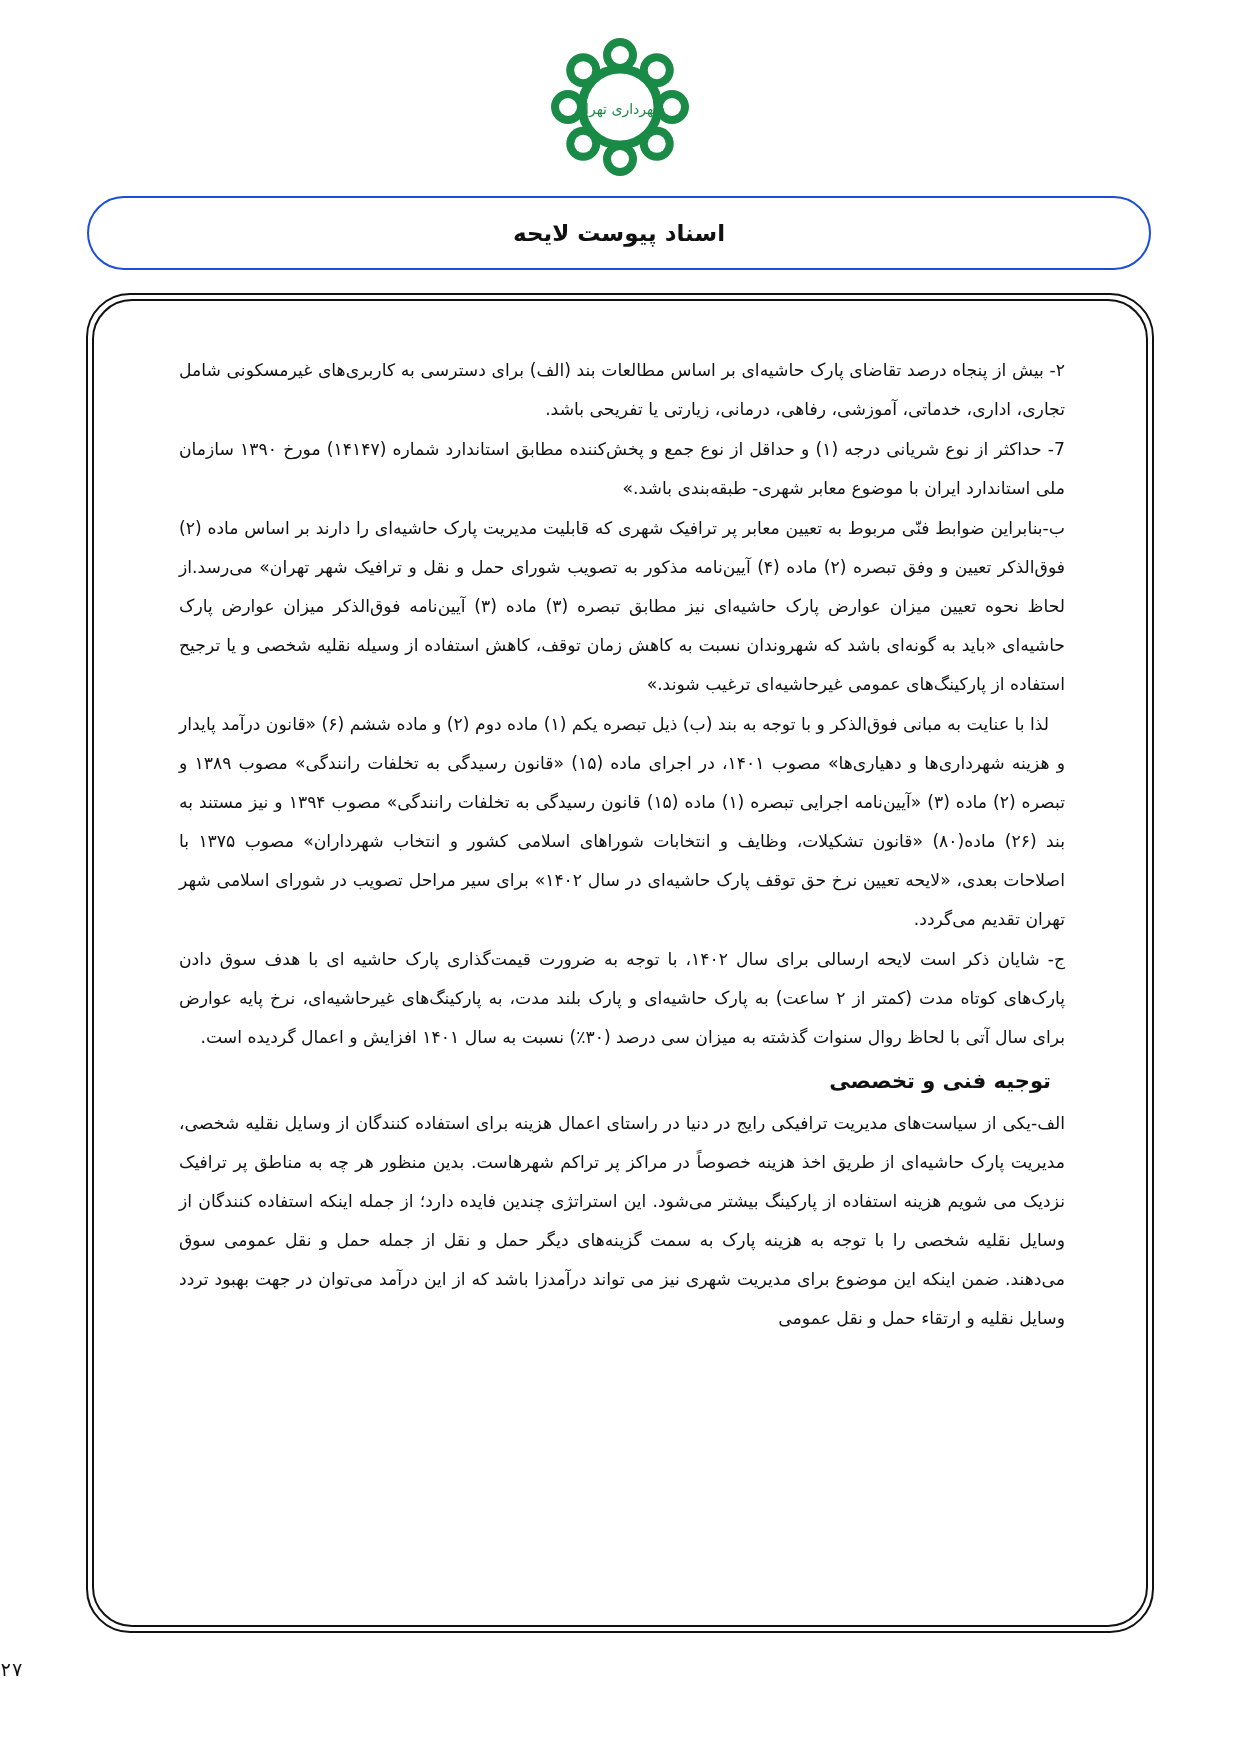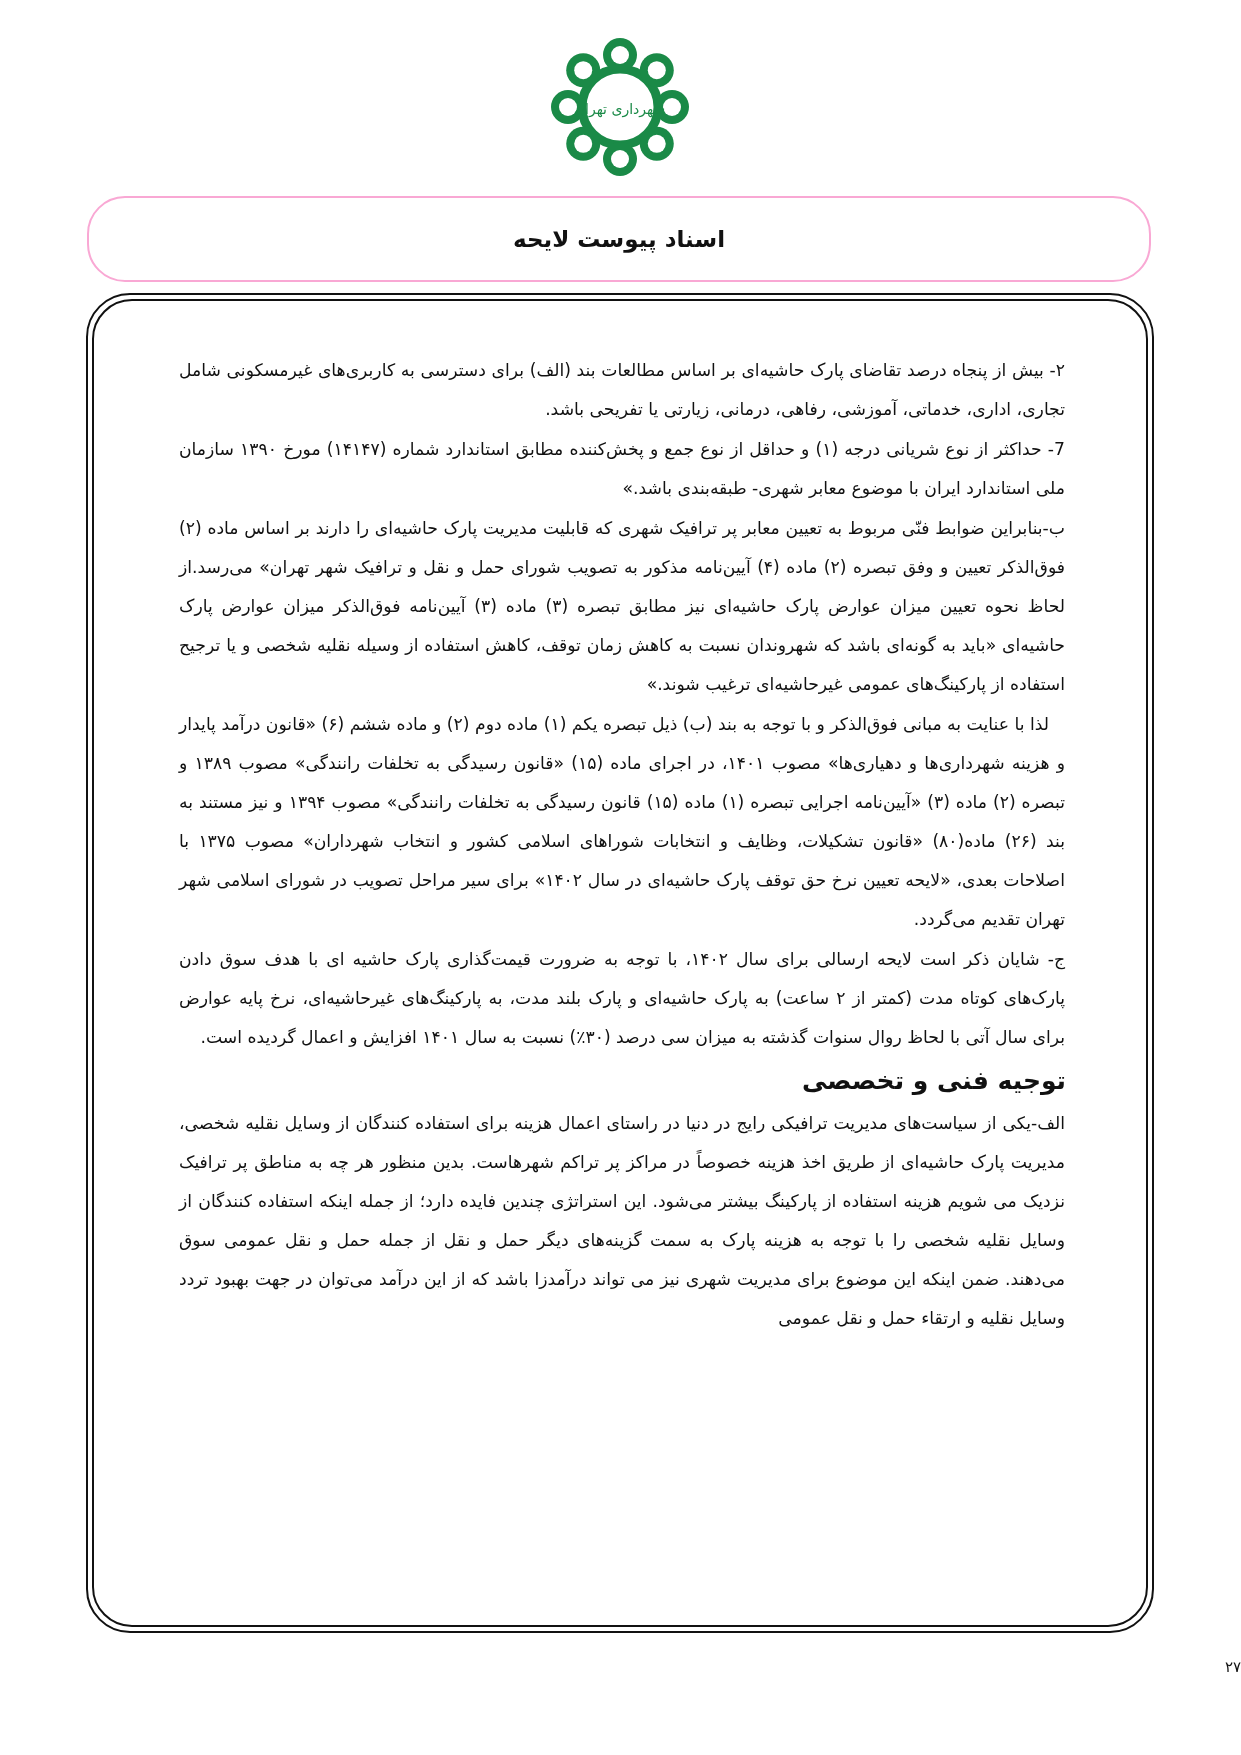--- a/index.html
+++ b/index.html
@@ -21,22 +21,22 @@
       top: 32px;
       width: 142px;
       height: 150px;
       text-decoration: underline;
     }
     .title-box {
       position: absolute;
       left: 87px;
       top: 196px;
       width: 1064px;
-      height: 86px;
-      border: 2px solid #f9a8d4;
+      height: 74px;
+      border: 2px solid #1d4ed8;
       border-radius: 38px;
       box-sizing: border-box;
       display: flex;
       align-items: center;
       justify-content: center;
     }
     .title-text {
       font-family: "DejaVu Sans", sans-serif;
       font-weight: bold;
       font-size: 23px;
@@ -70,33 +70,34 @@
       font-size: 17.2px;
       line-height: 39px;
     }
     .content p {
       margin: 1px;
     }
     .content .indent {
       text-indent: 16px;
     }
     .content h2 {
-      margin: 2px 0 0 0;
-      font-size: 25px;
+      margin: 2px 15px 0 0;
+      font-size: 21px;
       font-weight: bold;
       line-height: 44px;
     }
     .page-number {
       position: absolute;
       left: 0;
       width: 1241px;
       top: 1658px;
-      text-align: right;
-      font-size: 15px;
+      text-align: left;
+      font-size: 19px;
       direction: rtl;
+      font-family: Liberation Mono, monospace;
     }
   </style>
 </head>
 <body>
 
 <div class="logo">
   <svg width="142" height="150" viewBox="0 0 142 150">
     <g id="logo-shape" fill="none" stroke="#1a8a47" stroke-width="9">
       <circle cx="71" cy="75" r="38" stroke="#1a8a47"></circle>
     </g>

